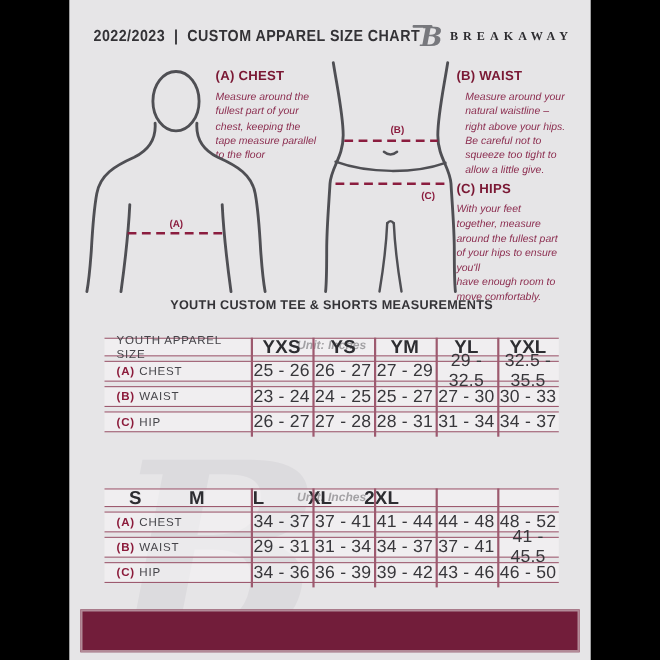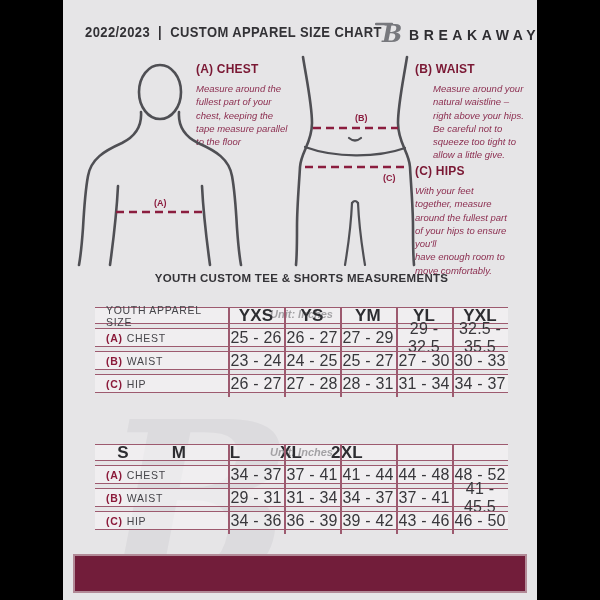--- a/index.html
+++ b/index.html
@@ -9,21 +9,21 @@
   #doc { position:absolute; left:63px; top:0; width:474px; height:600px; background:#e6e5e7; overflow:hidden; }
 
   
   .watermark { position:absolute; left:40px; top:392px; font-family:"DejaVu Serif", serif; font-style:italic; font-weight:bold; font-size:225px; line-height:1; color:#dcdbde; z-index:0; letter-spacing:-6px; }
 
   .layer { position:absolute; inset:0; z-index:1; }
 
   
   .hdr-title { position:absolute; left:22px; top:24px; font-size:13px; font-weight:bold; color:#333236; letter-spacing:.4px; white-space:pre; transform:scaleY(1.12); transform-origin:left top; }
   .logo { position:absolute; left:312px; top:18px; width:26px; height:28px; }
-  .brand { position:absolute; left:346px; top:27px; font-size:14px; font-weight:bold; color:#2e2d31; letter-spacing:4.6px; }
+  .brand { position:absolute; left:346px; top:27px; font-size:11px; font-weight:bold; color:#2e2d31; letter-spacing:4.6px;font-family:Liberation Serif, serif; }
 
   
   .ins-h { position:absolute; font-size:12px; font-weight:bold; color:#7a1834; letter-spacing:.2px; }
   .ins-b { position:absolute; font-size:9.5px; font-style:italic; color:#8c2e50; line-height:1.4; white-space:pre-line; }
 
   
   .fig { position:absolute; overflow:visible; }
 
   
   .tbl-title { position:absolute; width:413px; left:32px; text-align:center; font-size:11.5px; font-weight:bold; color:#343337; letter-spacing:.3px; }
@@ -61,21 +61,21 @@
       <div class="brand">BREAKAWAY</div>
 
       <div class="ins-h" style="left:133px; top:62px;">(A) CHEST</div>
       <div class="ins-b" style="left:133px; top:82px; width:112px;">Measure around the
 fullest part of your
 chest, keeping the
 tape measure parallel
 to the floor</div>
 
       <div class="ins-h" style="left:352px; top:62px;">(B) WAIST</div>
-      <div class="ins-b" style="left:370px; top:82px; width:116px;">Measure around your
+      <div class="ins-b" style="left:360px; top:82px; width:116px;">Measure around your
 natural waistline –
 right above your hips.
 Be careful not to
 squeeze too tight to
 allow a little give.</div>
 
       <div class="ins-h" style="left:352px; top:164px;">(C) HIPS</div>
       <div class="ins-b" style="left:352px; top:184px; width:118px;">With your feet
 together, measure
 around the fullest part

